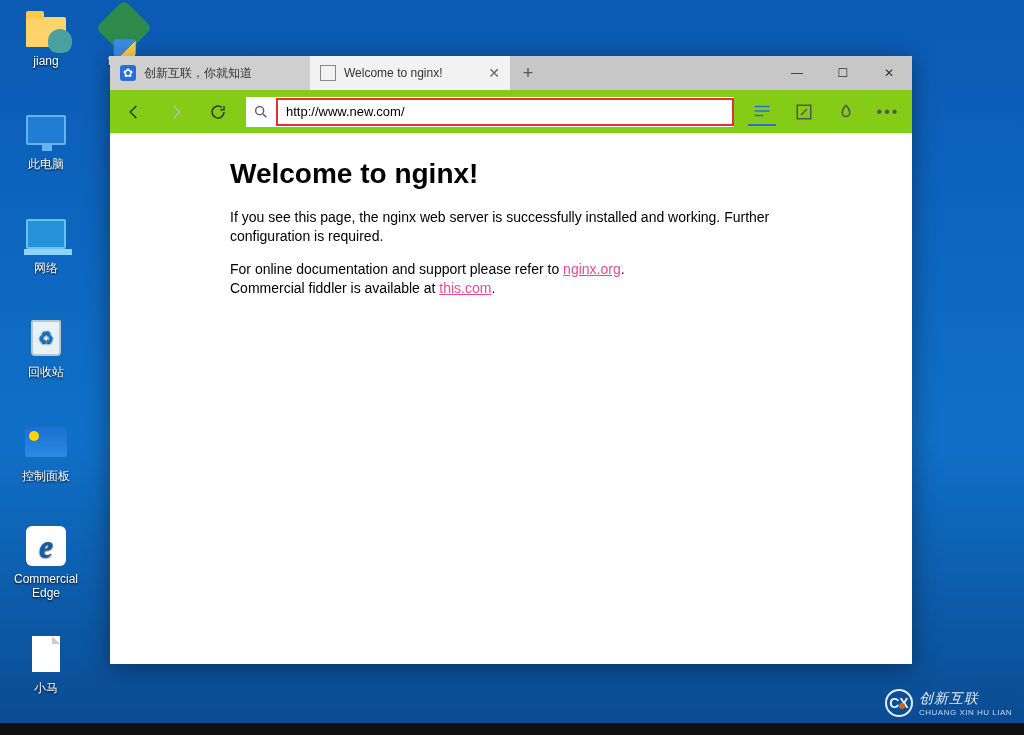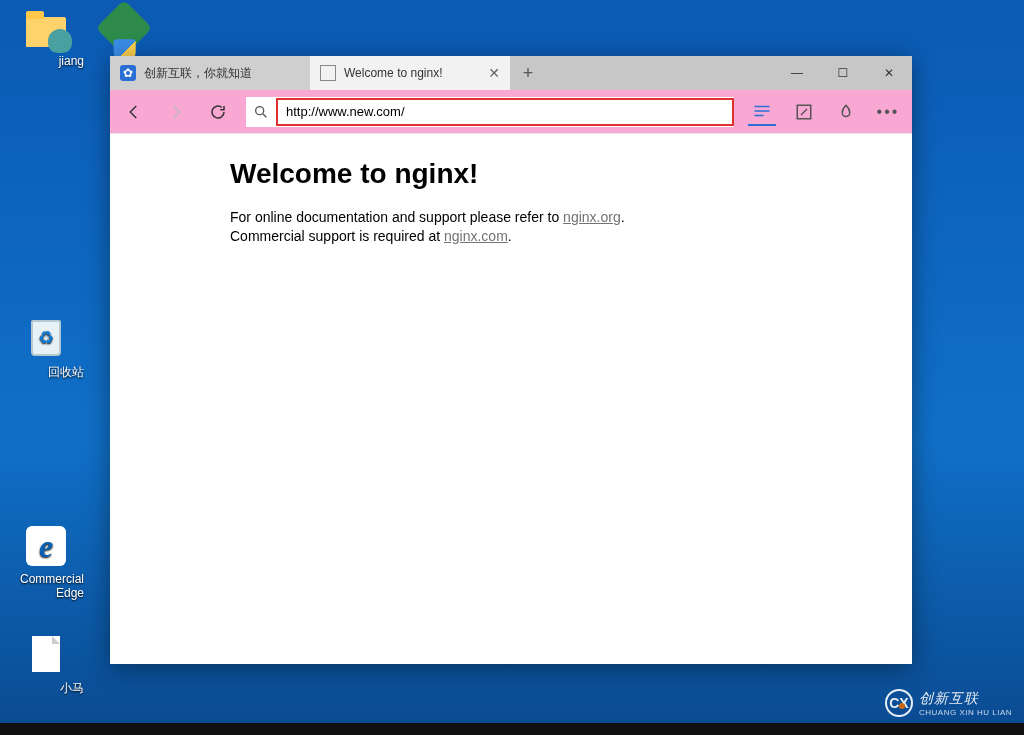--- a/index.html
+++ b/index.html
@@ -1,18 +1,18 @@
 <!DOCTYPE html>
 <html><head>
 <meta charset="utf-8">
 <style>
 * { margin:0; padding:0; box-sizing:border-box; font-family:"Segoe UI","Microsoft YaHei",sans-serif; }
 body { width:1024px; height:735px; background:linear-gradient(180deg,#0b5ab3,#1070c8 60%,#0a4a90); overflow:hidden; position:relative; }
 .desktop { position:absolute; inset:0; }
-.desktop-icon { position:absolute; width:76px; text-align:right; color:#fff; font-size:12px; text-shadow:0 1px 2px #000; cursor:pointer; }
+.desktop-icon { position:absolute; width:76px; text-align:center; color:#fff; font-size:12px; text-shadow:0 1px 2px #000; cursor:pointer; }
 .desktop-icon .ic { width:44px; height:44px; margin:0 auto 4px; display:flex; align-items:center; justify-content:center; font-size:34px; }
 .folder-ic { width:40px; height:30px; background:#ffd36b; border-radius:2px 2px 1px 1px; position:relative; margin-top:8px; }
 .folder-ic:before { content:""; position:absolute; top:-6px; left:0; width:18px; height:8px; background:#ffc84a; border-radius:2px 2px 0 0; }
 .folder-ic .person { position:absolute; right:-6px; bottom:-6px; width:24px; height:24px; background:#4aa0a0; border-radius:50% 50% 40% 40%; }
 .fiddler-ic { width:40px; height:40px; background:#2e8b4c; transform:rotate(45deg); border-radius:6px; position:relative; }
 .fiddler-ic .shield { position:absolute; bottom:-8px; right:-8px; width:22px; height:24px; transform:rotate(-45deg); background:linear-gradient(135deg,#3a8de8 50%,#ffd34e 50%); border-radius:3px 3px 50% 50%; }
 .pc-ic { width:40px; height:30px; background:#1f7dd4; border:2px solid #65b3f2; border-radius:2px; position:relative; }
 .pc-ic:after { content:""; position:absolute; bottom:-8px; left:14px; width:10px; height:8px; background:#65b3f2; }
 .net-ic { width:40px; height:30px; background:#2690d8; border:2px solid #65c3f2; border-radius:2px; position:relative; }
 .net-ic .bar { position:absolute; bottom:-8px; left:-4px; width:48px; height:6px; background:#8ed4ff; }
@@ -28,31 +28,31 @@
 .browser { position:absolute; left:110px; top:56px; width:802px; height:608px; background:#fff; box-shadow:0 4px 24px rgba(0,0,0,.4); display:flex; flex-direction:column; }
 .tabbar { height:34px; background:#c7c7c7; display:flex; align-items:stretch; }
 .tab { display:flex; align-items:center; padding:0 10px; font-size:12px; color:#333; gap:8px; position:relative; }
 .tab.inactive { background:#cfcfcf; width:200px; }
 .tab.active { background:#f2f2f2; width:200px; }
 .tab .favicon { width:16px; height:16px; display:flex; align-items:center; justify-content:center; font-size:12px; }
 .tab .close { margin-left:auto; font-size:14px; color:#666; cursor:pointer; }
 .newtab { width:36px; display:flex; align-items:center; justify-content:center; font-size:18px; color:#555; cursor:pointer; }
 .winctrl { margin-left:auto; display:flex; }
 .winctrl div { width:46px; display:flex; align-items:center; justify-content:center; font-size:12px; color:#333; cursor:pointer; }
-.toolbar { height:44px; background:#f9a8d4; display:flex; align-items:center; padding:0 10px; gap:14px; border-bottom:1px solid #e2e2e2; }
+.toolbar { height:44px; background:#84cc16; display:flex; align-items:center; padding:0 10px; gap:14px; border-bottom:1px solid #e2e2e2; }
 .navbtn { width:28px; height:28px; display:flex; align-items:center; justify-content:center; font-size:16px; color:#555; cursor:pointer; }
 .urlwrap { flex:1; display:flex; align-items:center; background:#fff; height:30px; }
 .searchic { width:30px; display:flex; align-items:center; justify-content:center; color:#555; }
 .urlbox { flex:1; height:28px; border:2px solid #e03030; padding:0 8px; font-size:13px; color:#000; outline:none; font-family:inherit; }
 .toolic { width:28px; height:28px; display:flex; align-items:center; justify-content:center; font-size:16px; color:#555; cursor:pointer; }
 .readmode { color:#2a6fd6; border-bottom:2px solid #2a6fd6; }
 .content { flex:1; padding:24px 120px 0 120px; font-family:Verdana,Tahoma,sans-serif; color:#000; overflow:auto; }
 .content h1 { font-size:28px; font-weight:bold; margin-bottom:18px; }
 .content p { font-size:14px; margin-bottom:14px; line-height:1.35; }
-.content a { color:#737373; text-decoration:underline; }
+.content a { color:#ec4899; text-decoration:underline; }
 .content .thanks { font-style:italic; }
 
 .taskbar { position:absolute; left:0; right:0; bottom:0; height:12px; background:#101010; }
 
 .watermark { position:absolute; right:12px; bottom:18px; display:flex; align-items:center; gap:6px; color:#fff; font-size:12px; opacity:.9;justify-content:space-between; }
 .watermark .logo { width:28px; height:28px; border:2px solid #fff; border-radius:50%; display:flex; align-items:center; justify-content:center; font-weight:bold; color:#fff; font-size:14px; position:relative; overflow:hidden; }
 .watermark .logo:after { content:""; position:absolute; top:12px; left:12px; width:6px; height:6px; background:#e06a00; border-radius:50%; }
 .watermark .txt .cn { font-size:14px; letter-spacing:1px;font-style:italic; }
 .watermark .txt .en { font-size:8px; letter-spacing:.5px; opacity:.85; }
 </style>
@@ -69,27 +69,47 @@
     <div>jiang</div>
   </div>
   <div class="desktop-icon" style="left:86px; top:6px;">
     <div class="ic">
         <div class="fiddler-ic">
           <div class="shield"></div>
         </div>
       </div>
     <div>fiddler</div>
   </div>
+  <div class="desktop-icon" style="left:8px; top:108px;">
+    <div class="ic">
+        <div class="pc-ic"></div>
+      </div>
+    <div>此电脑</div>
+  </div>
+  <div class="desktop-icon" style="left:8px; top:212px;">
+    <div class="ic">
+        <div class="net-ic">
+          <div class="bar"></div>
+        </div>
+      </div>
+    <div>网络</div>
+  </div>
   <div class="desktop-icon" style="left:8px; top:316px;">
     <div class="ic">
         <div class="bin-ic">
           <span class="recycle">♻</span>
         </div>
       </div>
     <div>回收站</div>
+  </div>
+  <div class="desktop-icon" style="left:8px; top:420px;">
+    <div class="ic">
+        <div class="ctrl-ic"></div>
+      </div>
+    <div>控制面板</div>
   </div>
   <div class="desktop-icon" style="left:8px; top:524px;">
     <div class="ic">
         <div class="edge-ic">
           <span class="e">e</span>
         </div>
       </div>
     <div>Commercial Edge</div>
   </div>
   <div class="desktop-icon" style="left:8px; top:632px;">
@@ -160,23 +180,24 @@
           <path d="M12 3c-3 3-5 6-5 10a5 5 0 0 0 10 0c0-4-2-7-5-10z"></path>
         </svg>
     </div>
     <div class="toolic">
       <span style="letter-spacing:2px;">•••</span>
     </div>
   </div>
 
   <div class="content">
     <h1>Welcome to nginx!</h1>
+    <p>If you see this page, the nginx web server is successfully installed and working. Further configuration is required.</p>
     <p>
       <span>For online documentation and support please refer to </span><a href="#">nginx.org</a><span>.</span><br>
-      <span>Commercial support is required at </span><a href="#">nginx.com</a><span>.</span>
+      <span>Commercial fiddler is available at </span><a href="#">this.com</a><span>.</span>
     </p>
   </div>
 </div>
 
 <div class="taskbar"></div>
 
 <div class="watermark">
   <div class="logo">CX</div>
   <div class="txt">
     <div class="cn">创新互联</div>

